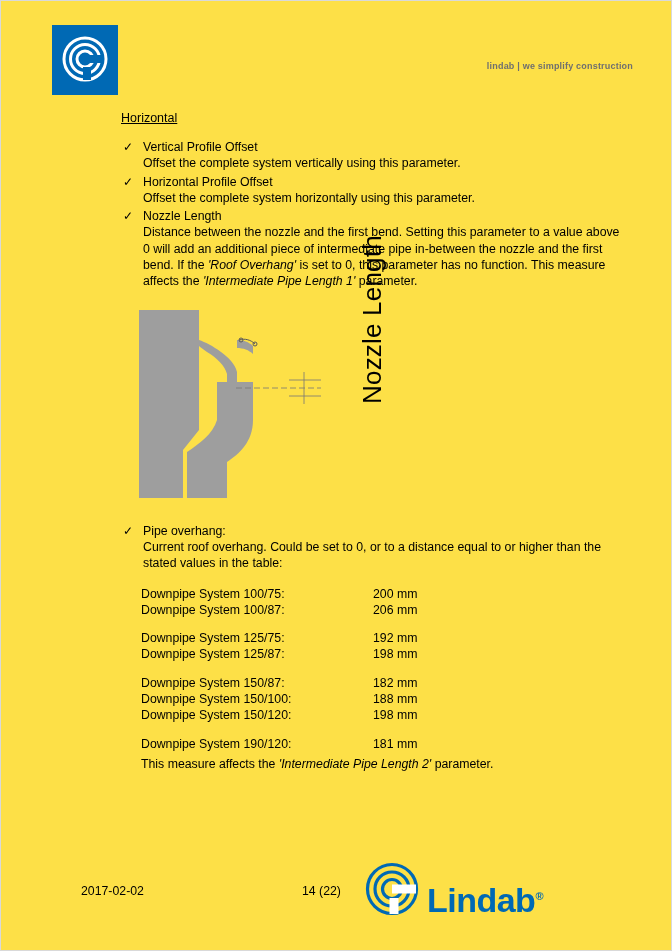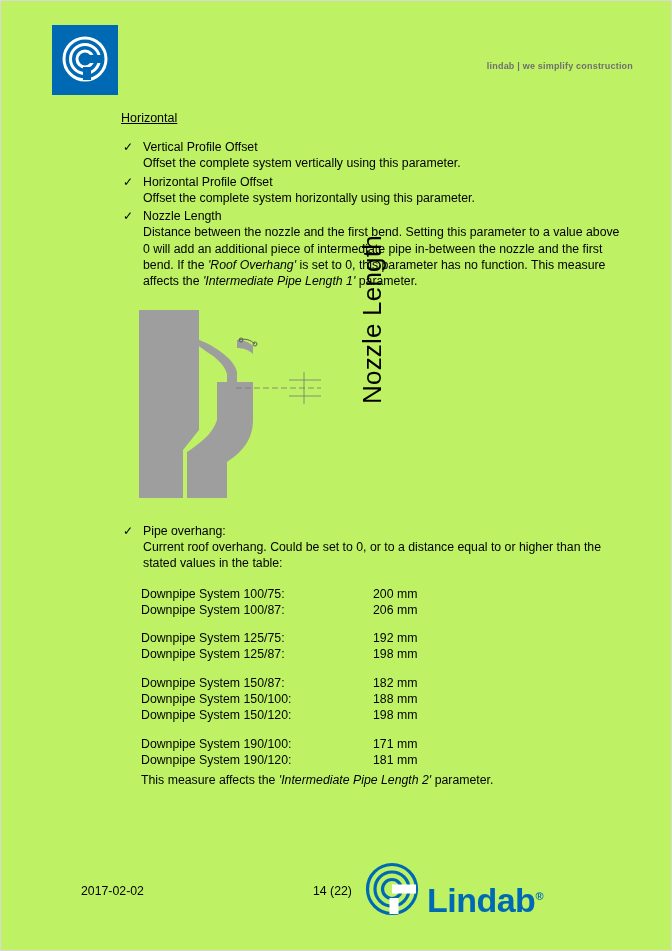--- a/index.html
+++ b/index.html
@@ -11,21 +11,21 @@
     height: 951px;
     background: #ffffff;
     font-family: "Liberation Sans", sans-serif;
     color: #000000;
     overflow: hidden;
   }
   .page {
     position: relative;
     width: 672px;
     height: 951px;
-    background: #bef264;
+    background: #fde047;
     box-sizing: border-box;
     border: 1px solid #d9d9d9;
   }
 
   
   .header {
     position: absolute;
     top: 24px;
     left: 0;
     width: 672px;
@@ -142,21 +142,21 @@
     height: 60px;
   }
   .footer-date {
     position: absolute;
     left: 80px;
     top: 22px;
     font-size: 12.3px;
   }
   .footer-page {
     position: absolute;
-    left: 312px;
+    left: 301px;
     top: 22px;
     font-size: 12.3px;
   }
   .footer-logo {
     position: absolute;
     right: 38px;
     top: 0;
     display: flex;
     align-items: flex-end;
     gap: 8px;
@@ -278,24 +278,20 @@
               <td>188 mm</td>
             </tr>
             <tr>
               <td class="label">Downpipe System 150/120:</td>
               <td>198 mm</td>
             </tr>
             <tr class="spacer">
               <td colspan="2">&nbsp;</td>
             </tr>
             <tr>
-              <td class="label">Downpipe System 190/100:</td>
-              <td>171 mm</td>
-            </tr>
-            <tr>
               <td class="label">Downpipe System 190/120:</td>
               <td>181 mm</td>
             </tr>
           </tbody>
       </table>
 
       <div class="closing-note"><span>This measure affects the </span><span class="ital">'Intermediate Pipe Length 2'</span><span> parameter.</span></div>
     </div>
 
   </div>

